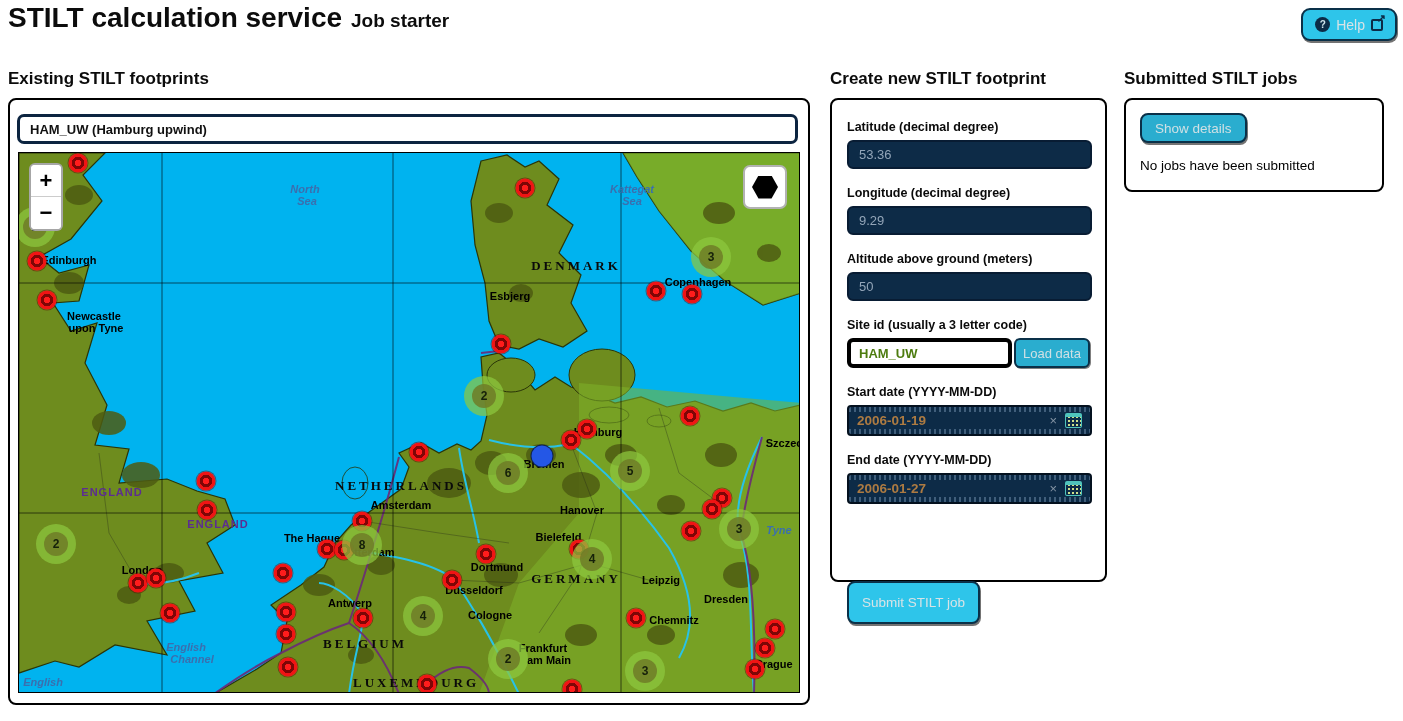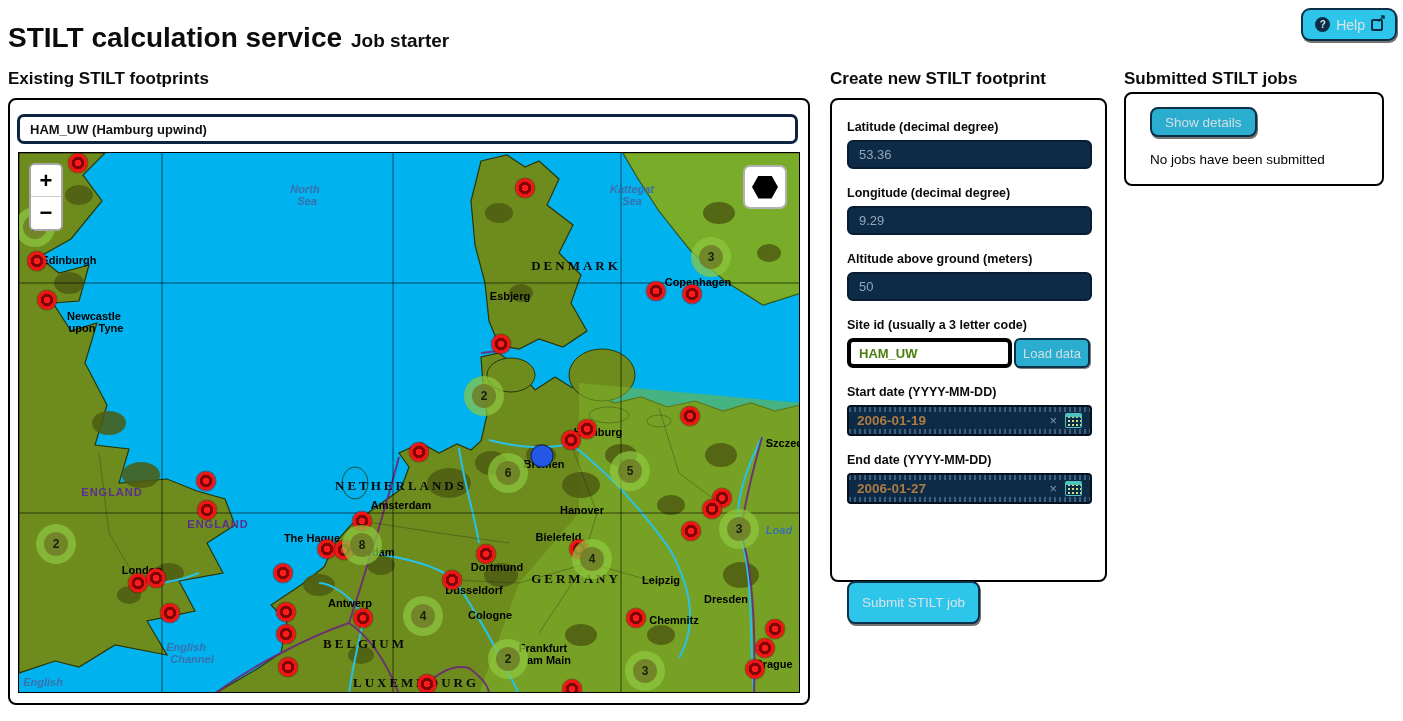--- a/index.html
+++ b/index.html
@@ -7,39 +7,39 @@
     --dark-field:#0d2b47; --dark-field-border:#081c33;
     --sea:#00b3ef; --land:#6e8c1e; --red-marker:#f01414;
     --cluster-green:#8dc73f; --blue-marker:#2457e6;
     --value-text:#93a5b8; --date-text:#ad7b42;
   }
   *{box-sizing:border-box; margin:0; padding:0;}
   body{font-family:"Liberation Sans","DejaVu Sans",sans-serif; background:#fff; color:#111;}
   .page{position:relative; width:1403px; height:721px; overflow:hidden; background:#fff;}
 
   
-  .hdr-title{position:absolute; left:8px; top:2px; font-size:28px; font-weight:700; color:#0c0c0c;margin-top:20px;}
+  .hdr-title{position:absolute; left:8px; top:2px; font-size:28px; font-weight:700; color:#0c0c0c;}
   .hdr-sub{font-size:19px; margin-left:9px; font-weight:700;}
   .help-btn{position:absolute; right:6px; top:8px; height:33px; display:flex; align-items:center; gap:6px;
     padding:0 12px; background:var(--accent); border:2px solid var(--button-border); border-radius:9px;
     color:#d7e3e6; font-size:14px; cursor:pointer; box-shadow:1px 2px 0 rgba(0,0,0,.55);}
   .qmark{display:inline-flex; align-items:center; justify-content:center; width:15px; height:15px;
     border-radius:50%; background:#0c2b47; color:#cfe3ea; font-size:10px; font-weight:700;}
   .extlink{position:relative; display:inline-block; width:12px; height:12px; border:2px solid #0c2b47; border-radius:2px;}
   .extlink::after{content:"\2197"; position:absolute; right:-5px; top:-9px; font-size:11px; color:#0c2b47; font-weight:700;}
 
   
   .sec-h{position:absolute; top:69px; font-size:17px; font-weight:700; color:#0b0b0b;}
   #h-foot{left:8px;} #h-create{left:830px;} #h-jobs{left:1124px;}
 
   
   .panel{position:absolute; background:#fff; border:2px solid #000; border-radius:8px;}
   #p-foot{left:8px; top:98px; width:802px; height:607px;}
   #p-create{left:830px; top:98px; width:277px; height:484px; padding:20px 15px;}
-  #p-jobs{left:1124px; top:92px; width:260px; height:94px; padding:13px 24px;}
+  #p-jobs{left:1124px; top:98px; width:260px; height:94px; padding:13px 14px;}
 
   
   .combo{position:absolute; left:7px; top:14px; width:781px; height:30px; border:3px solid #0c2440;
     border-radius:7px; display:flex; align-items:center; padding:0 10px; font-size:13px; font-weight:600;
     background:#fff; cursor:pointer;}
 
   
   .map{position:absolute; left:8px; top:52px; width:782px; height:541px; border:1px solid #000;
     background:var(--sea); overflow:hidden; cursor:grab;}
   .map svg{position:absolute; left:0; top:0;}
@@ -206,21 +206,21 @@
       </svg>
 
       <div class="layer" id="map-labels">
           <span class="lbl sea" style="left: 286px; top: 36px;">North</span>
           <span class="lbl sea" style="left: 288px; top: 48px;">Sea</span>
           <span class="lbl sea" style="left: 613px; top: 36px;">Kattegat</span>
           <span class="lbl sea" style="left: 613px; top: 48px;">Sea</span>
           <span class="lbl sea" style="left: 167px; top: 494px;">English</span>
           <span class="lbl sea" style="left: 173px; top: 506px;">Channel</span>
           <span class="lbl sea" style="left: 24px; top: 529px;">English</span>
-          <span class="lbl sea" style="left: 760px; top: 377px;">Load</span>
+          <span class="lbl sea" style="left: 760px; top: 377px;">Tyne</span>
           <span class="lbl country" style="left: 68px; top: 339px;">ENGLAND</span>
           <span class="lbl country" style="left: 174px; top: 371px;">ENGLAND</span>
           <span class="lbl region" style="left: 557px; top: 113px;">DENMARK</span>
           <span class="lbl region" style="left: 557px; top: 426px;">GERMANY</span>
           <span class="lbl region" style="left: 382px; top: 333px;">NETHERLANDS</span>
           <span class="lbl region" style="left: 346px; top: 491px;">BELGIUM</span>
           <span class="lbl region" style="left: 397px; top: 530px;">LUXEMBOURG</span>
           <span class="lbl city" style="left: 50px; top: 107px;">Edinburgh</span>
           <span class="lbl city" style="left: 75px; top: 163px;">Newcastle</span>
           <span class="lbl city" style="left: 77px; top: 175px;">upon Tyne</span>

